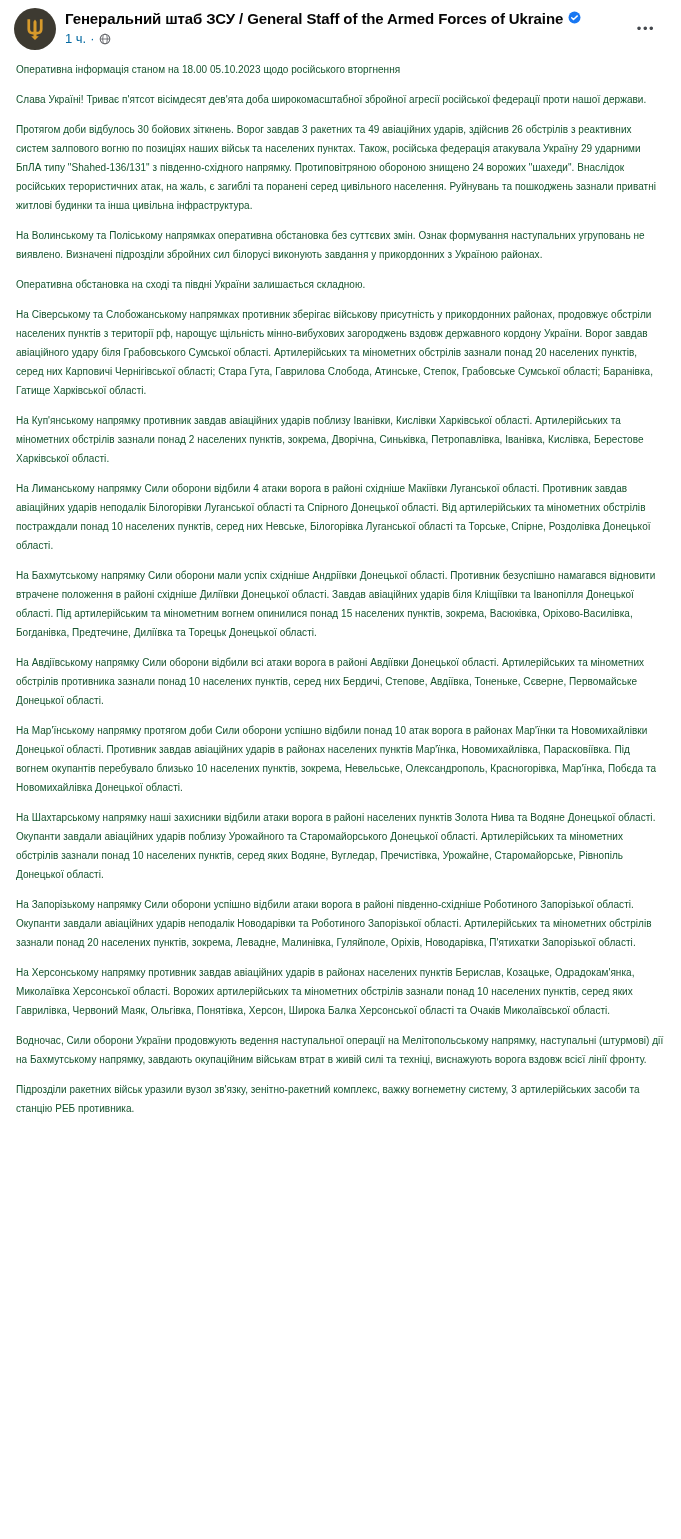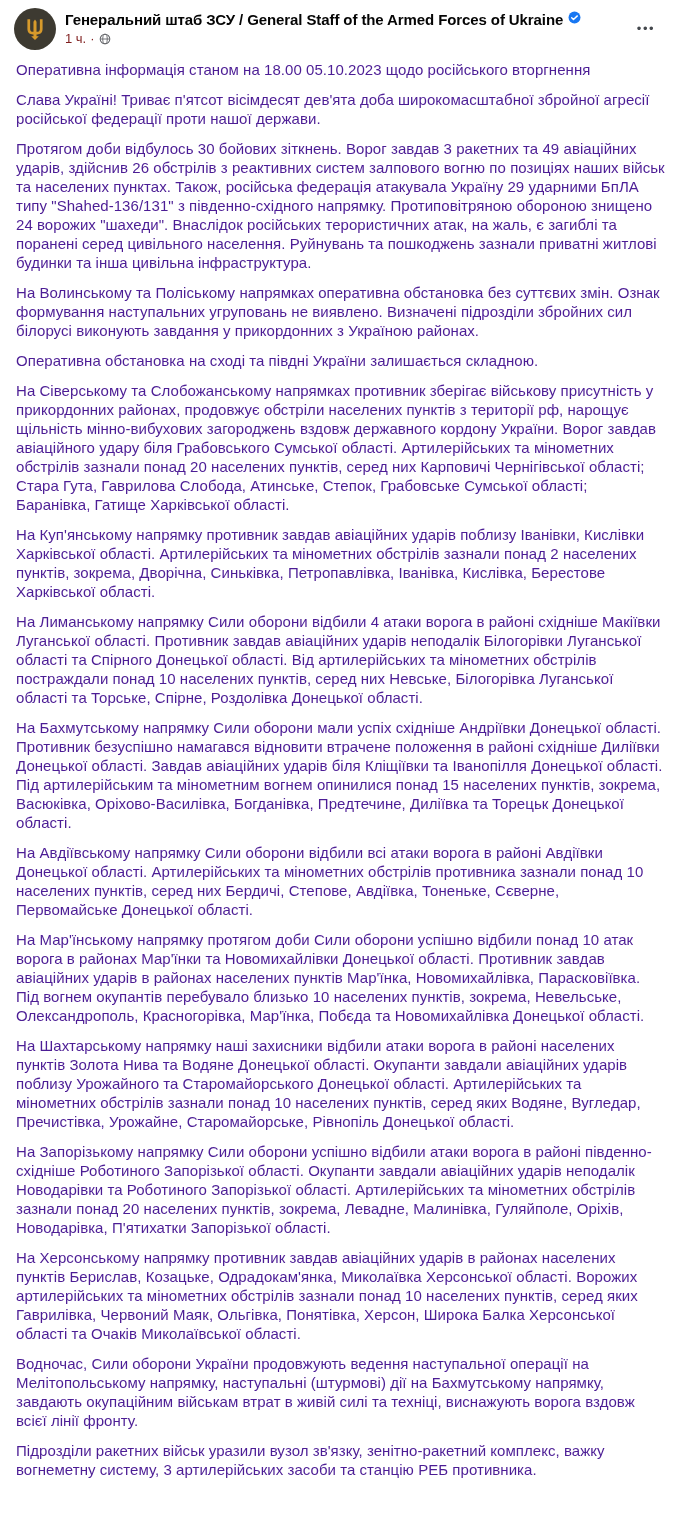--- a/index.html
+++ b/index.html
@@ -33,63 +33,62 @@
   }
   .avatar svg { width: 26px; height: 26px; display: block; }
   .header-info {
     margin-left: 9px;
     flex: 1 1 auto;
     min-width: 0;
     padding-top: 2px;
   }
   .name-row {
     display: flex;
-    align-items: center;
     gap: 5px;
     white-space: nowrap;
     overflow: hidden;
   }
   .page-name {
     font-size: 15px;
     font-weight: 700;
     color: #050505;
     letter-spacing: -0.1px;
     cursor: pointer;
   }
   .verified { width: 13px; height: 13px; flex: 0 0 13px; }
   .meta-row {
     display: flex;
     align-items: center;
     gap: 4px;
     margin-top: 3px;
     font-size: 13px;
-    color: #7f1d1d;
+    color: #0369a1;
   }
   .meta-row .globe { width: 12px; height: 12px; display: block; }
   .more-btn {
     color: #44484d;
     font-size: 13px;
     letter-spacing: 1.5px;
     padding: 8px 6px;
     margin-top: 6px;
     margin-right: 4px;
     cursor: pointer;
     border: none;
     background: transparent;
     font-family: "Liberation Sans", sans-serif;
     line-height: 1;
   }
   .post-body {
     padding: 6px 16px 14px 16px;
   }
   .post-body p {
-    font-size: 15px;
+    font-size: 10px;
     line-height: 19px;
     letter-spacing: 0.05px;
-    color: #4c1d95;
+    color: #14532d;
     margin: 0 0 11px 0;
     word-wrap: break-word;
   }
   .post-body p:last-child { margin-bottom: 0; }
 </style>
 </head>
 <body>
 
 <div class="post-card">
 

